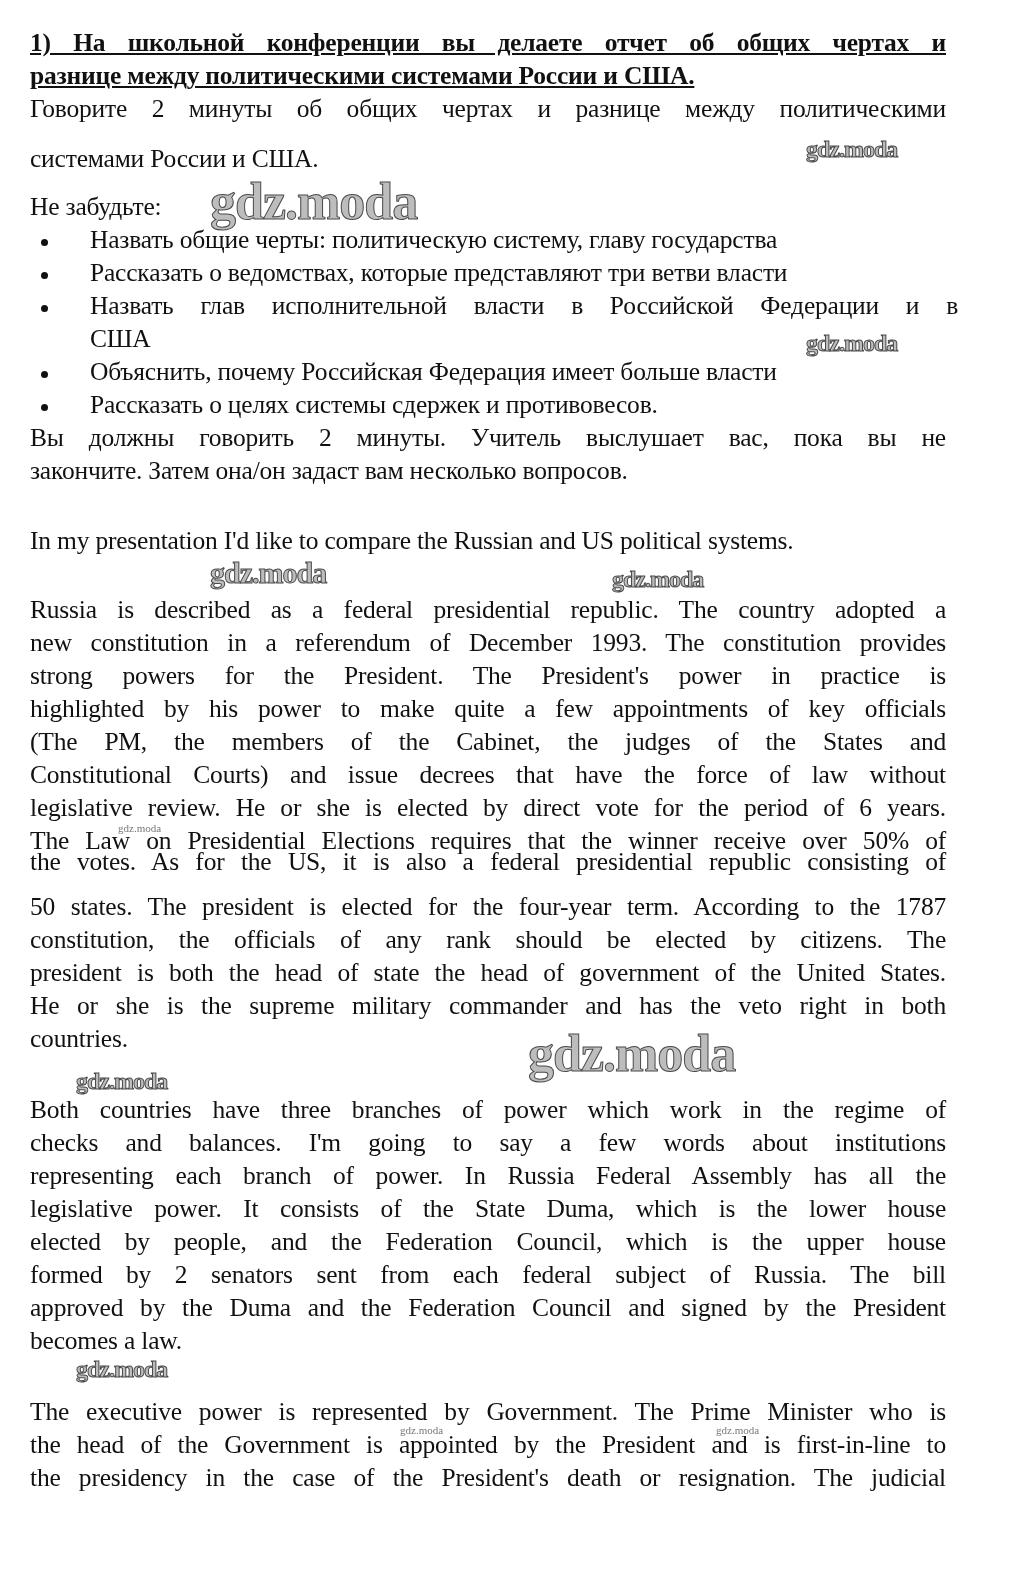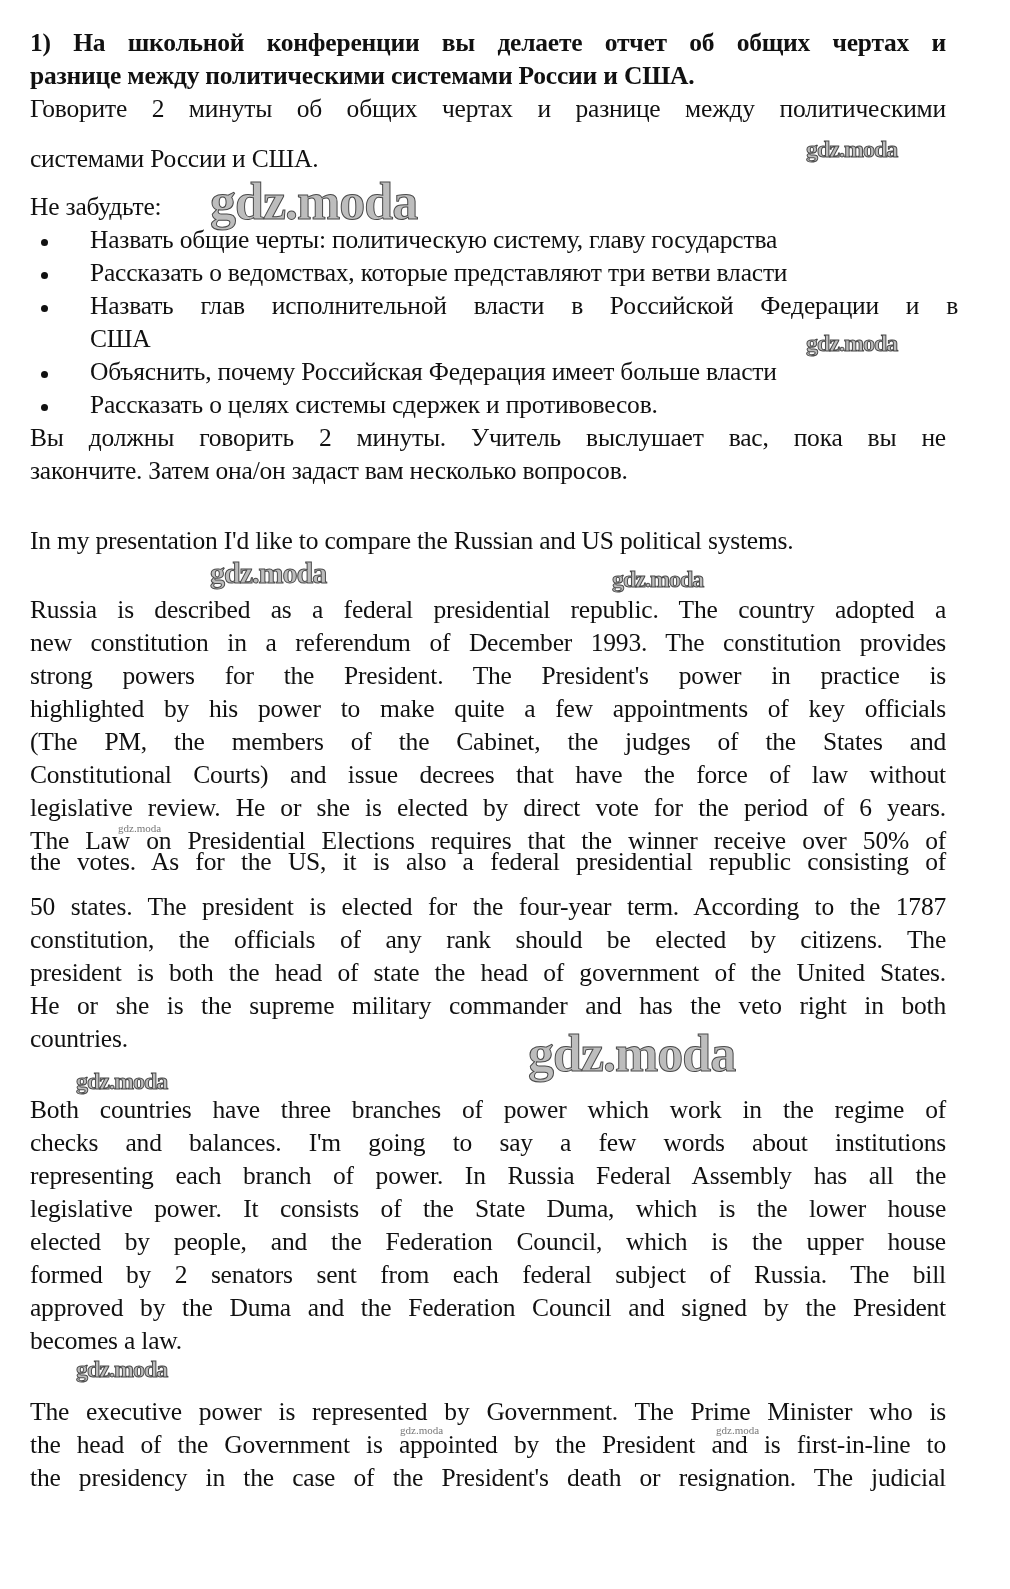--- a/index.html
+++ b/index.html
@@ -8,21 +8,21 @@
     font-family: "Liberation Serif", "DejaVu Serif", serif;
     color: #111111;
   }
   .page { position: absolute; left: 30px; top: 0; width: 916px; }
   .line {
     position: absolute; left: 0; width: 916px;
     font-size: 25.5px; line-height: 33px; white-space: nowrap;
     letter-spacing: -0.2px;
   }
   .just { text-align: justify; text-align-last: justify; white-space: normal; }
-  .bold { font-weight: bold; }
+  .bold { font-weight: bold; text-decoration: underline; }
   .bullet-line { left: 48px; width: 868px; margin-left: 12px; }
   .bullet-dot {
     position: absolute; left: 11px; width: 7px; height: 7px; border-radius: 50%;
     background: #111;
   }
   .wm {
     position: absolute; font-family: "Liberation Serif", "DejaVu Serif", serif;
     font-weight: bold; color: #bdbdbd;
     -webkit-text-stroke: 1px #4a4a4a; letter-spacing: -1px; white-space: nowrap;
   }

